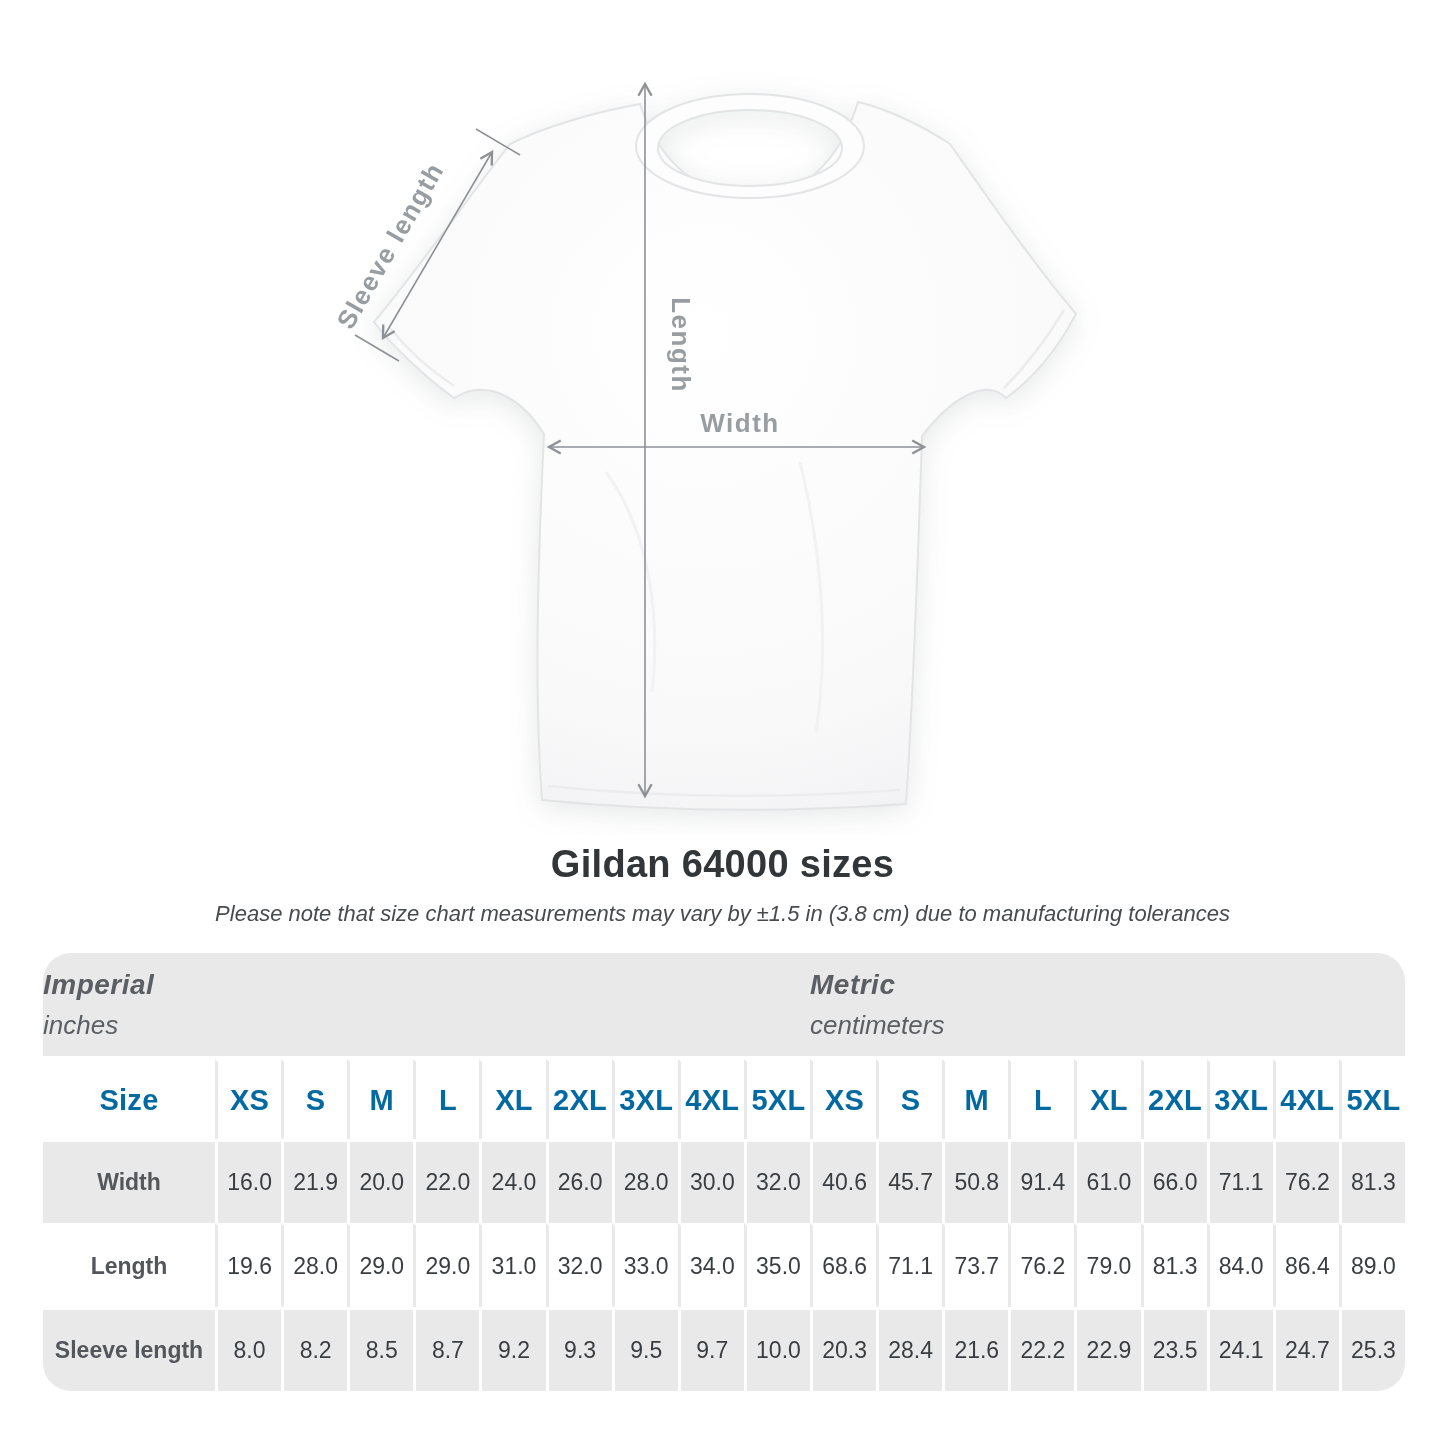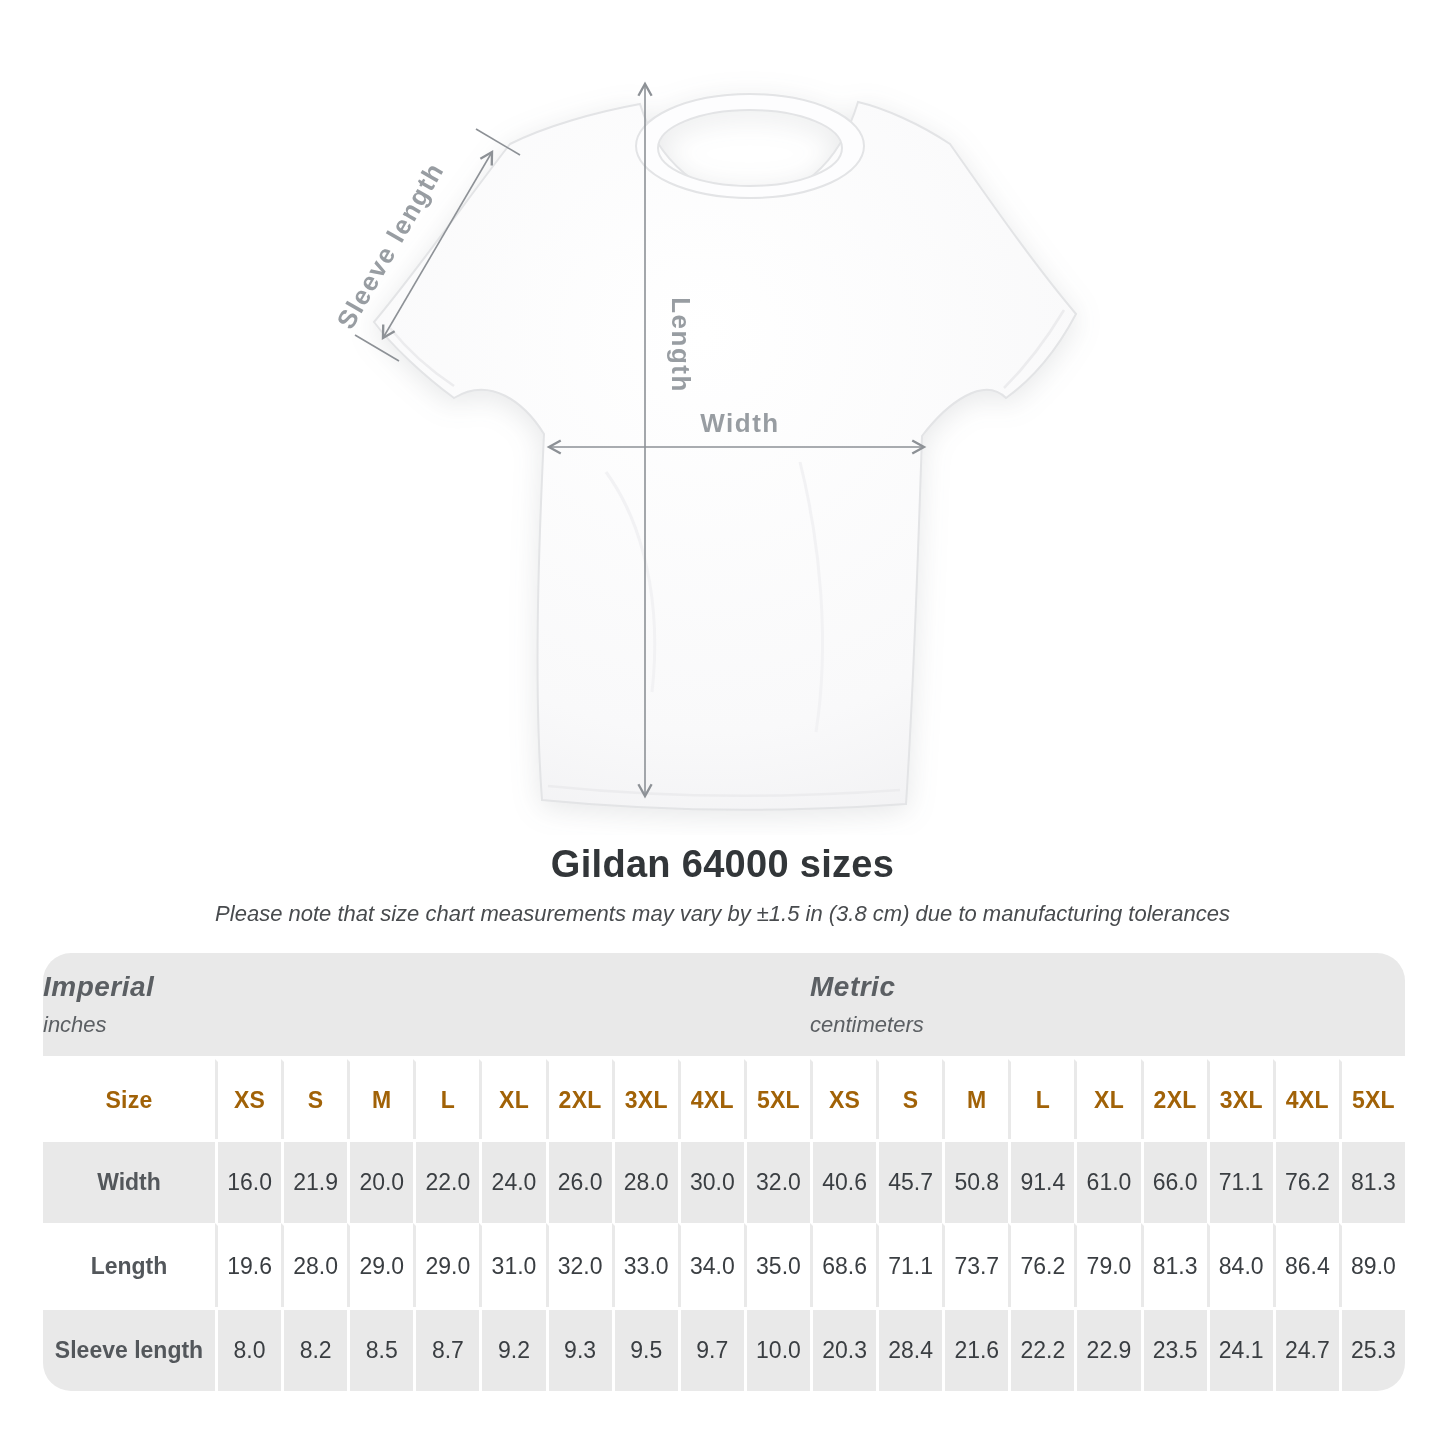--- a/index.html
+++ b/index.html
@@ -35,34 +35,34 @@
     border-radius:28px;overflow:hidden;background:#ffffff;
   }
   .size-table div{box-sizing:border-box;}
   .band{
     background:#e9e9e9;border-bottom:3px solid #ffffff;height:106px;
     display:flex;flex-direction:column;align-items:flex-start;justify-content:center;
   }
   .band-imperial{grid-column:1 / span 10;}
   .band-metric{grid-column:11 / span 9;}
   .band-name{font-size:28px;font-weight:bold;font-style:italic;color:#5b5f63;letter-spacing:.5px;}
-  .band-unit{font-size:22px;font-style:italic;color:#5b5f63;margin-top:9px;}
+  .band-unit{font-size:26px;font-style:italic;color:#5b5f63;margin-top:9px;}
   .row-w,.row-g{display:contents;}
   .row-w > div{
     background:#ffffff;border-left:3px solid #e9e9e9;border-top:3px solid #ffffff;
     display:flex;align-items:center;justify-content:center;
   }
   .row-g > div{
     background:#e9e9e9;border-left:3px solid #ffffff;border-top:3px solid #ffffff;
     display:flex;align-items:center;justify-content:center;
   }
   .row-w > div:first-child,.row-g > div:first-child{border-left:none;}
   .h-head > div{height:80px;}
   .h-row > div{height:84px;}
-  .size-head{font-size:23px;font-weight:bold;color:#a16207;letter-spacing:.3px;}
+  .size-head{font-size:29px;font-weight:bold;color:#0369a1;letter-spacing:.3px;}
   .row-label{font-size:23px;font-weight:bold;color:#53575b;}
   .num{font-size:23px;color:#3a3e42;}
 </style>
 </head>
 <body>
 
 <svg class="diagram-svg" width="1445" height="835" viewBox="0 0 1445 835">
   <defs>
     <radialGradient id="shirtGrad" cx="47%" cy="33%" r="78%">
       <stop offset="0%" stop-color="#ffffff"></stop>

